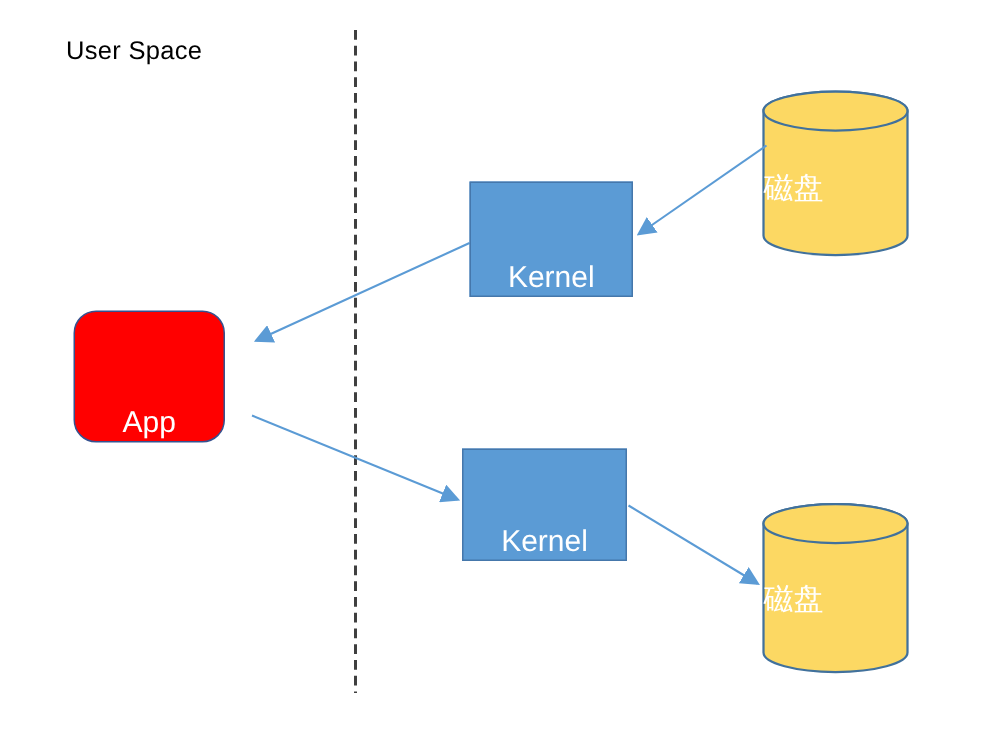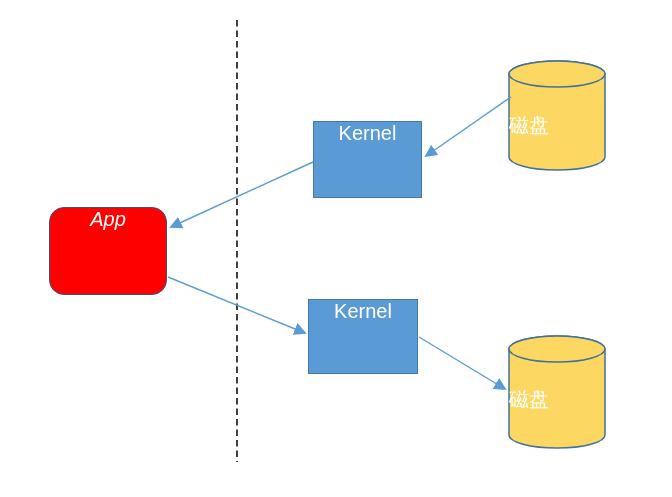--- a/index.html
+++ b/index.html
@@ -50,33 +50,32 @@
   .region-label {
     position: absolute;
     color: var(--label-text);
     font-size: 17px;
     letter-spacing: 0.2px;
     white-space: nowrap;
   }
   .node {
     position: absolute;
     display: flex;
-    align-items: flex-start;
+    align-items: flex-end;
     justify-content: center;
     color: var(--node-text);
     font-size: 20px;
     white-space: nowrap;
   }
   .node-app {
     left: 49px; top: 207px;
-    width: 118px; height: 88px;
+    width: 101px; height: 88px;
     background: var(--app-fill);
     border: 1.5px solid var(--app-border);
     border-radius: 15px;
-    font-style: italic;
   }
   .node-kernel-top {
     left: 313px; top: 121px;
     width: 109px; height: 77px;
     background: var(--kernel-fill);
     border: 1px solid var(--kernel-border);
   }
   .node-kernel-bottom {
     left: 308px; top: 299px;
     width: 110px; height: 75px;
@@ -118,20 +117,21 @@
       <path class="cyl-shape" d="M509,349 L509,435 A48,13 0 0 0 605,435 L605,349 A48,13 0 0 0 509,349 Z"></path>
       <ellipse class="cyl-shape" cx="557" cy="349" rx="48" ry="13"></ellipse>
     </g>
 
     <line class="arrow-line" marker-end="url(#arr)" x1="511" y1="97" x2="426" y2="156"></line>
     <line class="arrow-line" marker-end="url(#arr)" x1="313" y1="162" x2="171" y2="227"></line>
     <line class="arrow-line" marker-end="url(#arr)" x1="168" y1="277" x2="305" y2="333"></line>
     <line class="arrow-line" marker-end="url(#arr)" x1="419" y1="337" x2="505" y2="389"></line>
   </svg>
 
+  <span class="region-label" style="left:44px; top:24px;">User Space</span>
 
   <div class="node node-app">
     <span>App</span>
   </div>
 
   <div class="node node-kernel-top">
     <span>Kernel</span>
   </div>
 
   <div class="node node-kernel-bottom">

